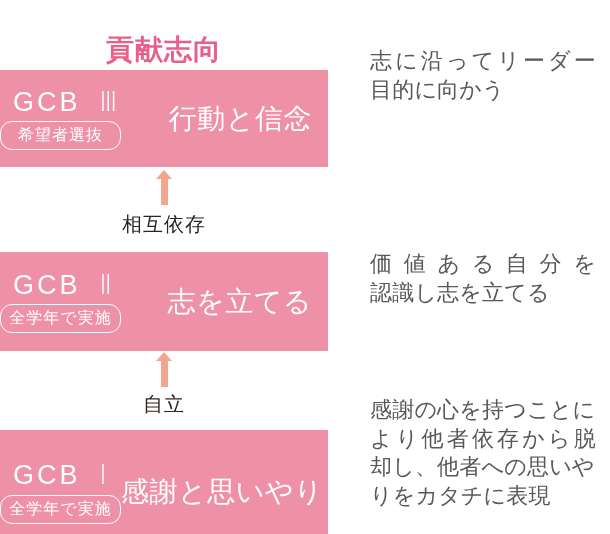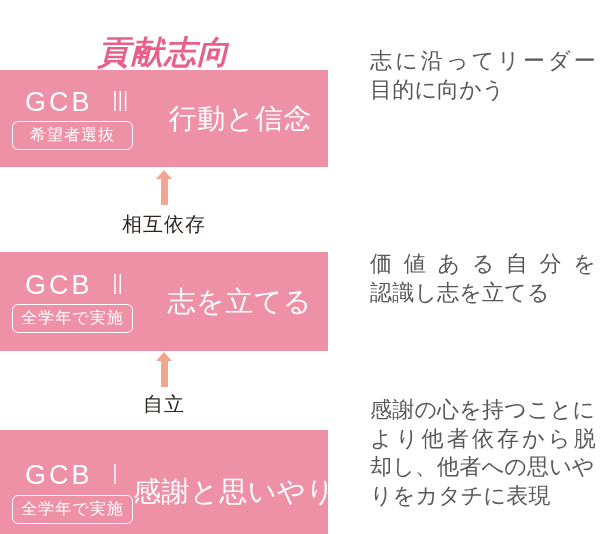--- a/index.html
+++ b/index.html
@@ -8,32 +8,32 @@
     --arrow-salmon:#f2a68f;
     --label-black:#2b2421;
     --description-gray:#595757;
   }
   html,body{margin:0;padding:0;background:#fff;}
   body{font-family:"Liberation Sans","DejaVu Sans",sans-serif;}
   .canvas{position:relative;width:610px;height:534px;background:#ffffff;overflow:hidden;}
 
   
   .top-label{position:absolute;top:31px;left:0;width:328px;text-align:center;
-    font-size:32px;font-weight:bold;letter-spacing:1px;color:var(--title-pink);font-style:italic;}
+    font-size:28px;font-weight:bold;letter-spacing:1px;color:var(--title-pink);}
 
   
   .gcb-box{position:absolute;left:0;width:328px;background:var(--box-pink);
     display:flex;align-items:center;box-sizing:border-box;}
   .box-1{top:70px;height:97px;}
   .box-2{top:252px;height:99px;}
   .box-3{top:430px;height:124px;}
-  .box-left{padding-left:12px;display:flex;flex-direction:column;align-items:flex-start;}
+  .box-left{display:flex;flex-direction:column;align-items:flex-start;}
   .gcb-name{color:#fff;font-size:27px;font-weight:300;line-height:1.15;
     padding-left:13px;letter-spacing:3px;word-spacing:8px;margin-bottom:3px;white-space:nowrap;}
-  .gcb-badge{color:#fff;border:1.5px solid #fff;border-radius:6px;width:121px;
+  .gcb-badge{color:#fff;border:1.5px solid #fff;border-radius:12px;width:121px;
     box-sizing:border-box;text-align:center;font-size:16px;padding:3px 0;
     letter-spacing:1px;white-space:nowrap;}
   .box-theme{flex:1;text-align:right;padding-right:16px;color:#fff;
     font-size:28px;letter-spacing:0.5px;white-space:nowrap;}
 
   
   .arrow{position:absolute;left:0;width:328px;display:flex;flex-direction:column;align-items:center;}
   .arrow-1{top:170px;}
   .arrow-2{top:352px;}
   .arrow-head{width:0;height:0;border-left:8px solid transparent;border-right:8px solid transparent;

